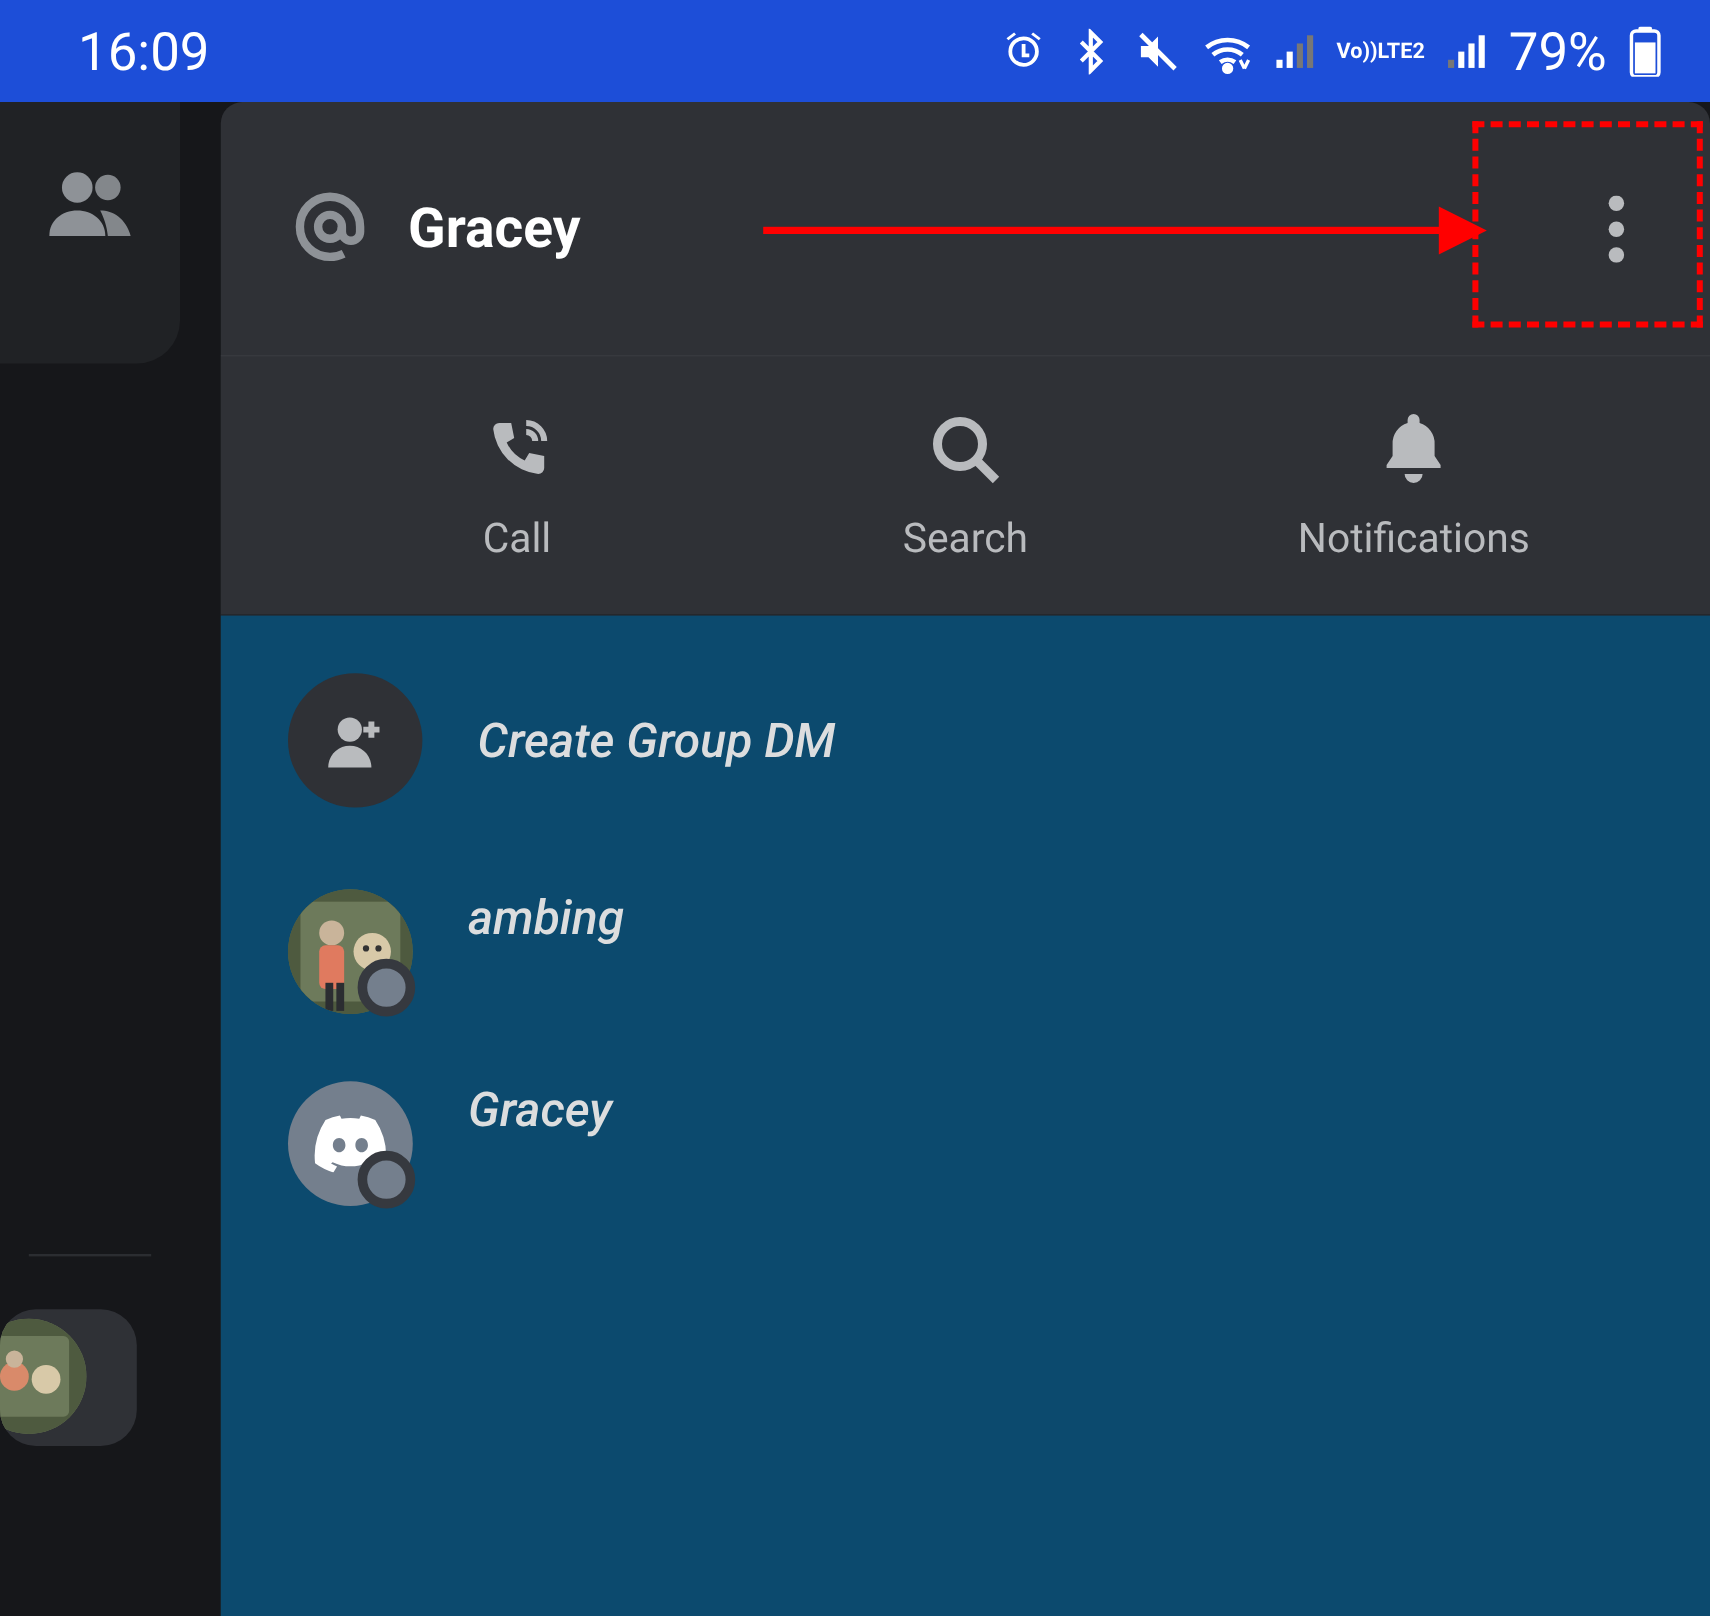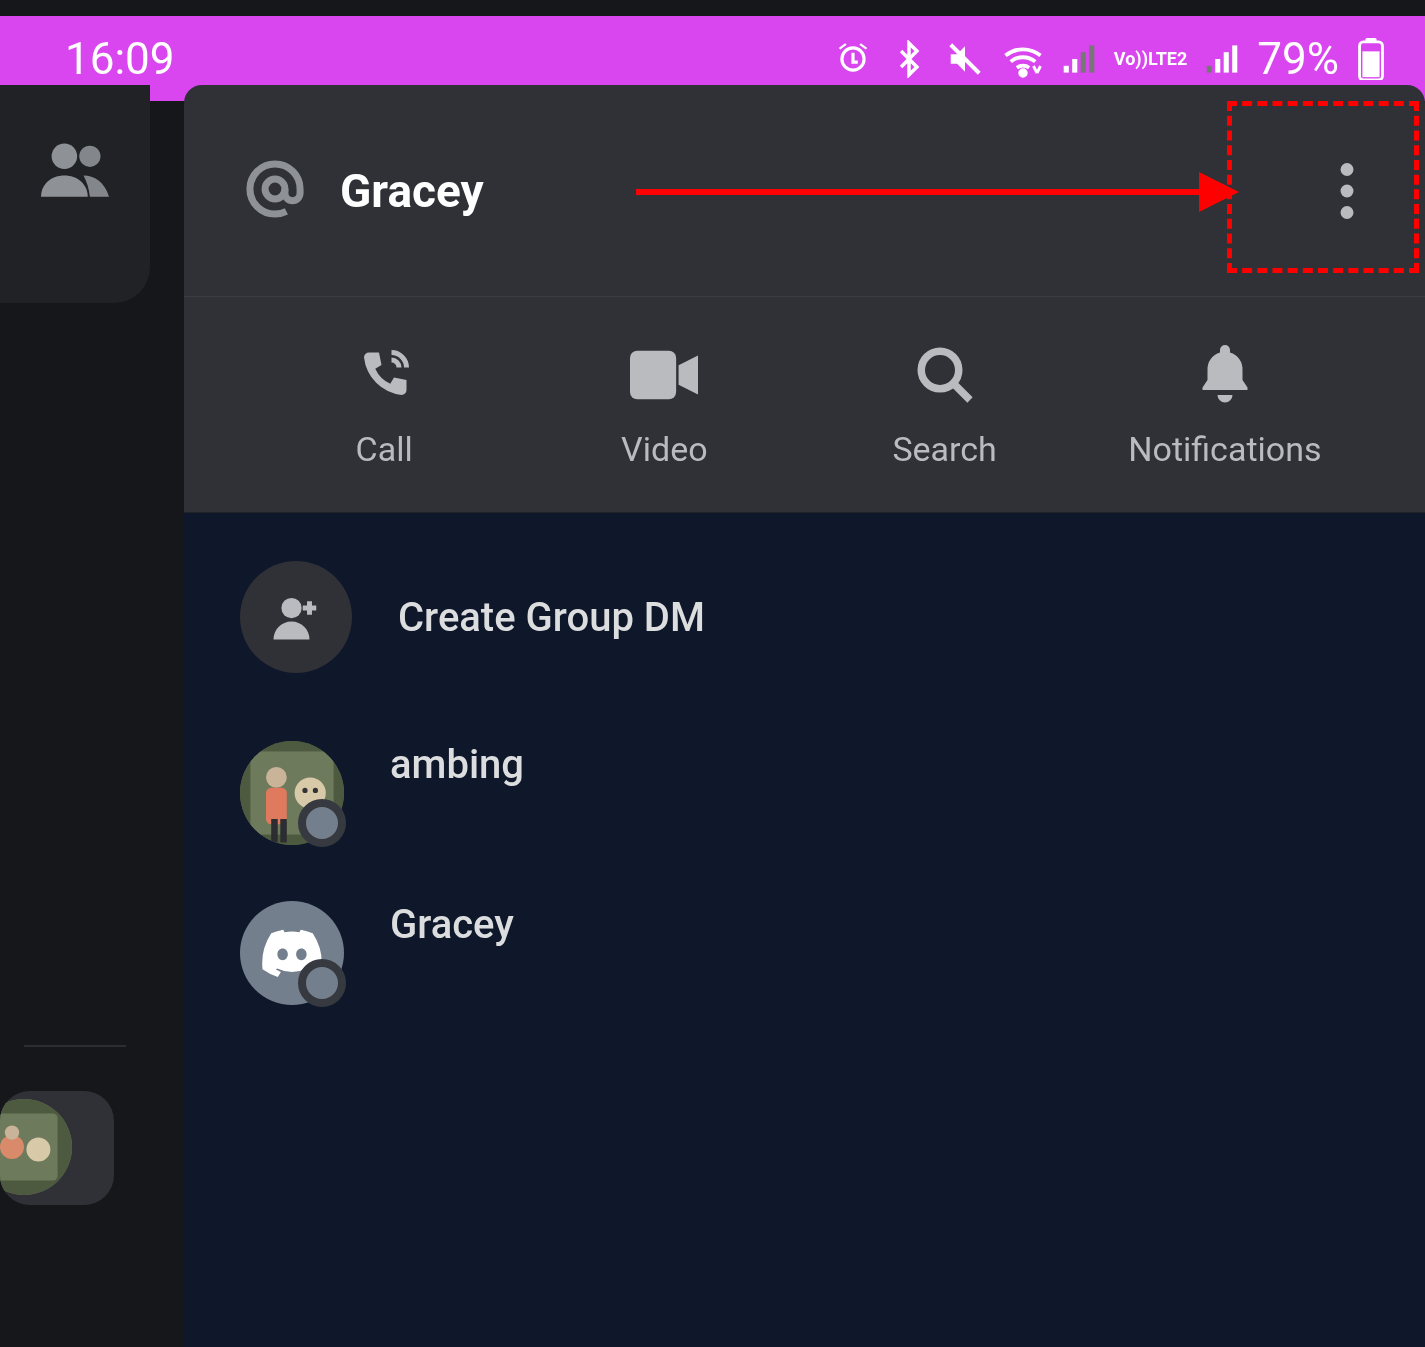--- a/index.html
+++ b/index.html
@@ -5,22 +5,21 @@
   * { box-sizing: border-box; margin: 0; padding: 0; }
   html, body { width: 1425px; height: 1347px; background: #16171a; font-family: -apple-system, BlinkMacSystemFont, "Segoe UI", Roboto, Helvetica, Arial, sans-serif; color: #dcddde; overflow: hidden; }
   
   .statusbar {
     height: 85px;
     display: flex;
     align-items: center;
     justify-content: space-between;
     padding: 0 40px 0 65px;
     color: #ffffff;
-    background: #d946ef;
-    margin-top: 16px;
+    background: #1d4ed8;
   }
   .statusbar .time { font-size: 44px; font-weight: 400; }
   .statusbar .right { display: flex; align-items: center; gap: 18px; }
   .statusbar .right .ico { display: inline-flex; align-items: center; }
   .statusbar .battery-pct { font-size: 44px; font-weight: 400; }
   
   .app-body {
     position: absolute;
     top: 85px; left: 0; right: 0; bottom: 0;
     display: flex;
@@ -140,22 +139,23 @@
     flex-direction: column;
     align-items: center;
     gap: 20px;
     color: #b9bbbe;
   }
   .action-item .ico { width: 68px; height: 68px; display:flex; align-items:center; justify-content:center; }
   .action-item .label { font-size: 34px; color: #b9bbbe; }
   
   .content-area {
     flex: 1;
-    background: #0f172a;
+    background: #0c4a6e;
     padding: 48px 0 0 0;
+    font-style: italic;
   }
   
   .create-row {
     display: flex;
     align-items: center;
     gap: 46px;
     padding: 0 56px 52px 56px;
   }
   .create-circle {
     width: 112px; height: 112px; border-radius: 50%;
@@ -313,29 +313,20 @@
 
     <div class="actions-row">
       <div class="action-item">
         <span class="ico">
           <svg width="60" height="60" viewBox="0 0 24 24" fill="#b9bbbe">
               <path d="M6 3h4l1 5-2.5 1.5a12 12 0 006 6L16 13l5 1v4a2 2 0 01-2 2A17 17 0 014 5a2 2 0 012-2z"></path>
               <path d="M15 3a6 6 0 016 6m-6-3a3 3 0 013 3" stroke="#b9bbbe" stroke-width="2" fill="none"></path>
             </svg>
         </span>
         <span class="label">Call</span>
-      </div>
-      <div class="action-item">
-        <span class="ico">
-          <svg width="72" height="54" viewBox="0 0 28 20" fill="#b9bbbe">
-              <rect x="0" y="0" width="19" height="20" rx="3"></rect>
-              <path d="M20 6l8-4v16l-8-4z"></path>
-            </svg>
-        </span>
-        <span class="label">Video</span>
       </div>
       <div class="action-item">
         <span class="ico">
           <svg width="60" height="60" viewBox="0 0 24 24" fill="none" stroke="#b9bbbe" stroke-width="3">
               <circle cx="10" cy="10" r="7.5"></circle>
               <line x1="16" y1="16" x2="22" y2="22"></line>
             </svg>
         </span>
         <span class="label">Search</span>
       </div>

